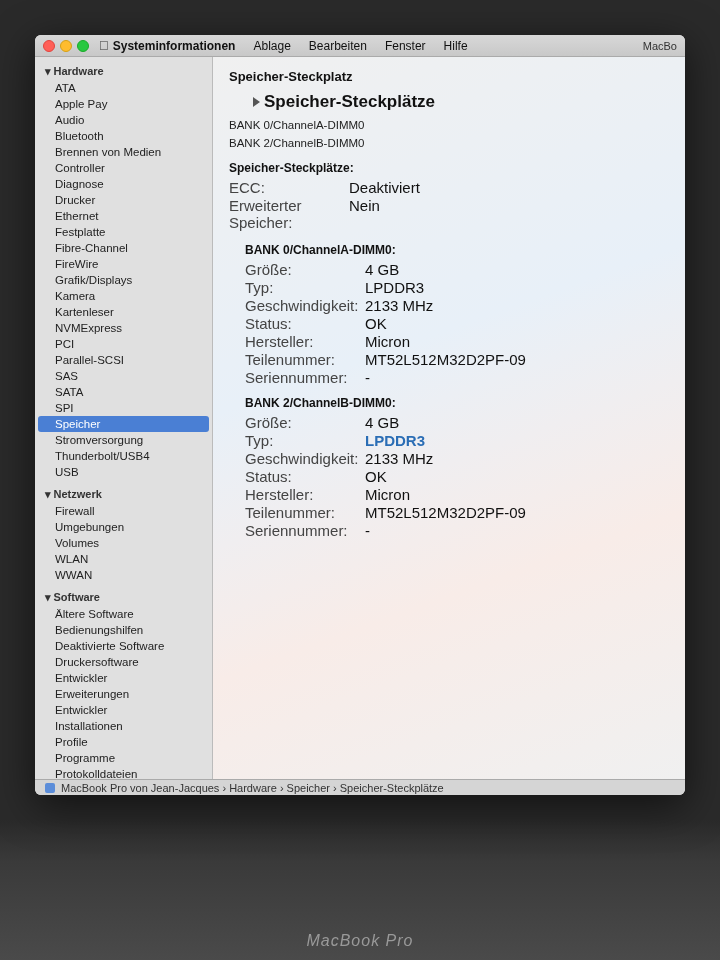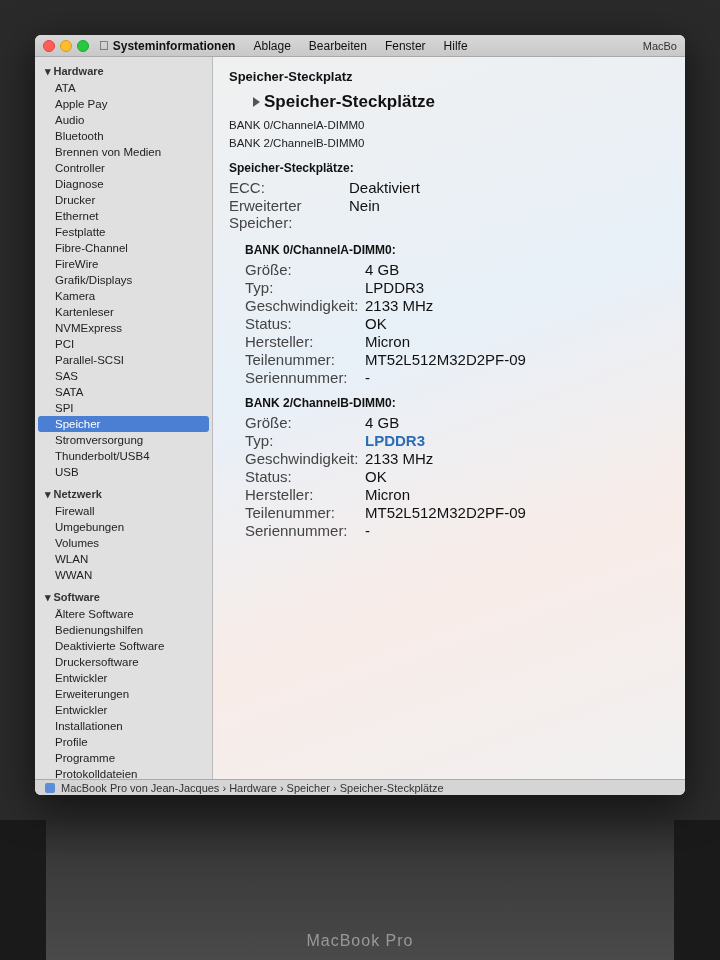--- a/index.html
+++ b/index.html
@@ -238,28 +238,29 @@
       width: 10px;
       height: 10px;
       background: #5b8dd9;
       border-radius: 2px;
       margin-right: 6px;
       flex-shrink: 0;
     }
 
     
     .laptop-bottom {
-      width: 628px;
+      width: 720px;
       height: 140px;
       background: linear-gradient(to bottom, #2a2a2a 0%, #3a3a3a 30%, #4a4a4a 100%);
       display: flex;
       flex-direction: column;
       align-items: center;
       justify-content: flex-end;
       padding-bottom: 10px;
+      font-style: italic;
     }
 
     .laptop-brand {
       font-size: 16px;
       color: #999;
       letter-spacing: 1px;
       font-weight: 300;
     }
 
     

